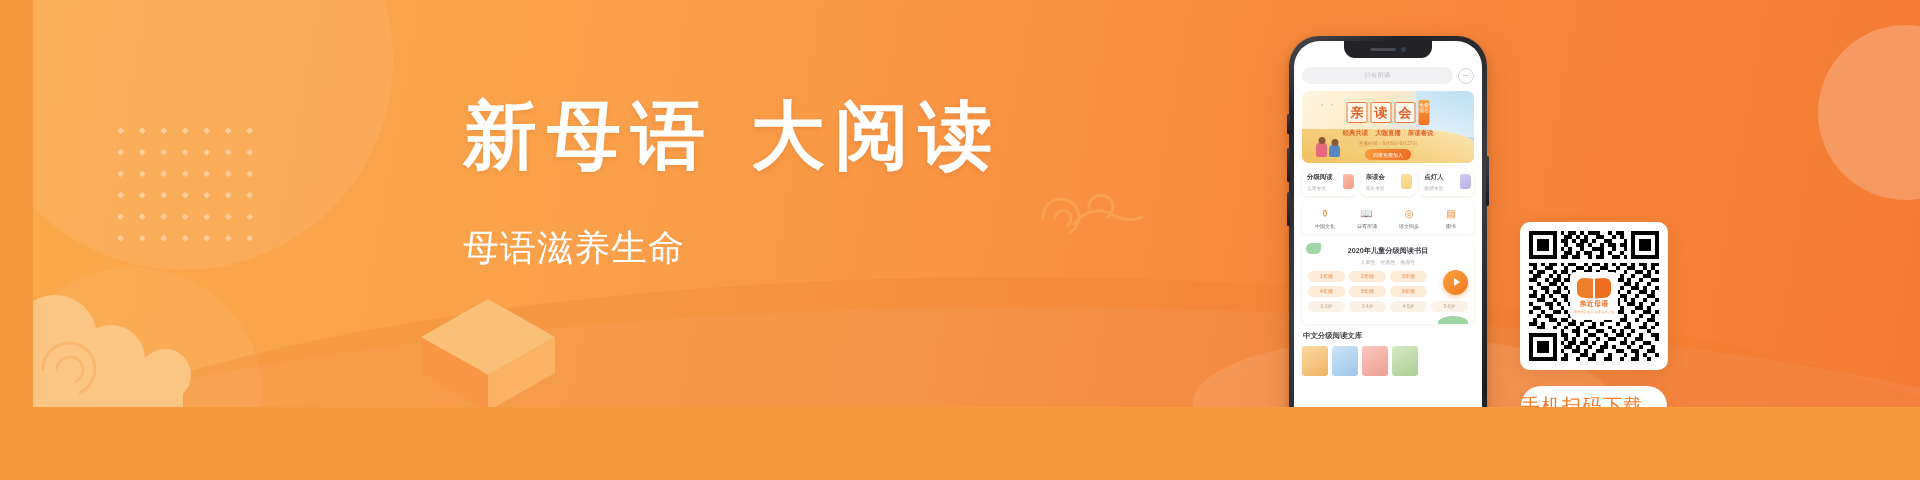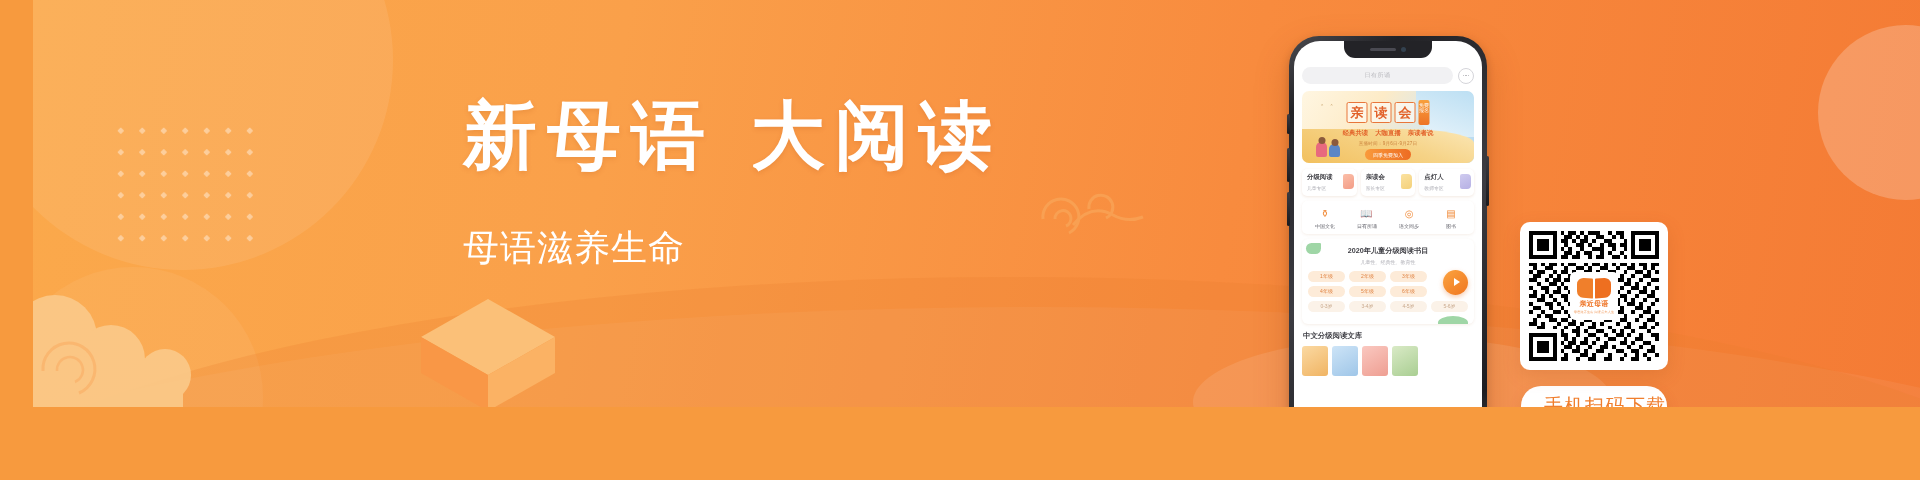--- a/index.html
+++ b/index.html
@@ -281,21 +281,21 @@
   .qr-logo .bk .pg { position:absolute; top:0; width:16px; height:20px; background:#F07F2B; }
   .qr-logo .bk .pg.l { left:0; border-radius:7px 1px 1px 6px; transform:skewY(5deg); }
   .qr-logo .bk .pg.r { right:0; border-radius:1px 7px 6px 1px; transform:skewY(-5deg); background:#EE6F20; }
   .qr-logo .nm { font-size:7px; font-weight:700; color:#EE7324; letter-spacing:.3px; }
   .qr-logo .sl { font-size:3.2px; color:#F09A5C; letter-spacing:.1px; white-space:nowrap; }
 
   .dl-btn {
     margin:16px auto 0 auto;
     width:146px; height:40px; border-radius:20px;
     background:#FFFFFF;
-    display:flex; align-items:center; justify-content:flex-end;
+    display:flex; align-items:center; justify-content:flex-start;
     box-shadow:0 5px 14px rgba(160,70,20,0.16);
     cursor:pointer;
   }
   .dl-btn span { font-size:19px; font-weight:400; color:#F07E2D; letter-spacing:1.5px; }
 </style>
 </head>
 <body>
 
 <div class="banner">
 

